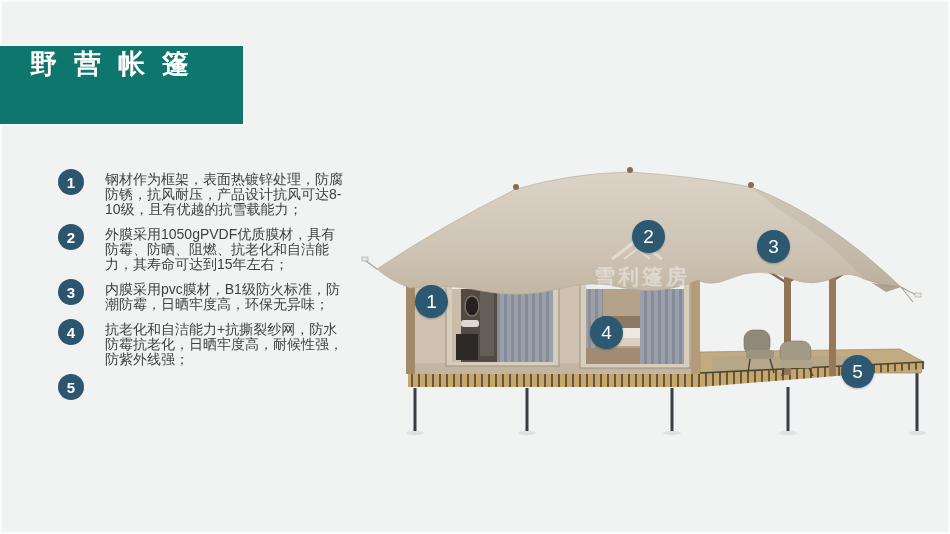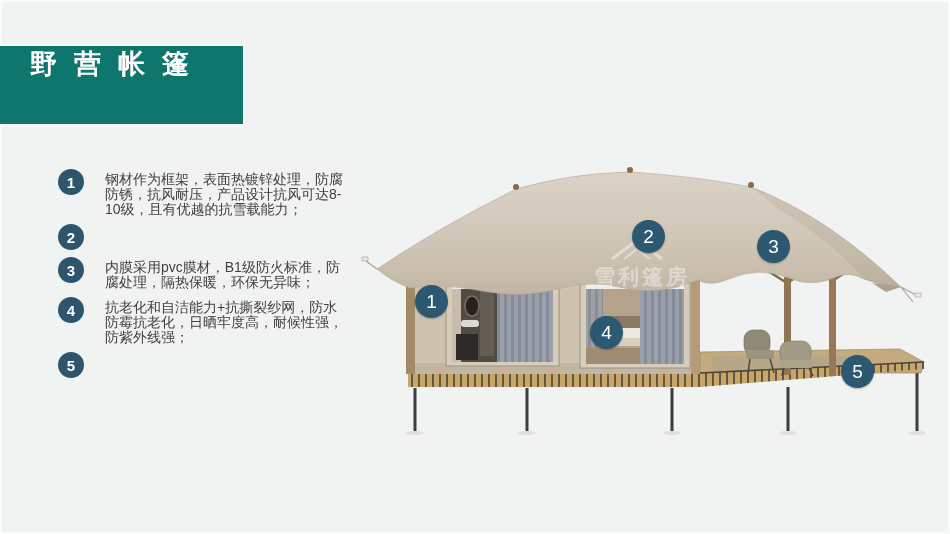--- a/index.html
+++ b/index.html
@@ -159,24 +159,25 @@
   <div class="marker m4">4</div>
   <div class="marker m5">5</div>
 
   <div class="features">
     <div class="feature">
       <div class="badge">1</div>
       <div class="ftext">钢材作为框架，表面热镀锌处理，防腐防锈，抗风耐压，产品设计抗风可达8-10级，且有优越的抗雪载能力；</div>
     </div>
     <div class="feature">
       <div class="badge">2</div>
+      <div class="ftext">外膜采用1050gPVDF优质膜材，具有防霉、防晒、阻燃、抗老化和自洁能力，其寿命可达到15年左右；</div>
     </div>
     <div class="feature">
       <div class="badge">3</div>
-      <div class="ftext">内膜采用pvc膜材，B1级防火标准，防腐处理，隔热保暖，环保无异味；</div>
+      <div class="ftext">内膜采用pvc膜材，B1级防火标准，防潮防霉，日晒牢度高，环保无异味；</div>
     </div>
     <div class="feature">
       <div class="badge">4</div>
       <div class="ftext">抗老化和自洁能力+抗撕裂纱网，防水防霉抗老化，日晒牢度高，耐候性强，防紫外线强；</div>
     </div>
     <div class="feature">
       <div class="badge">5</div>
     </div>
   </div>
 

